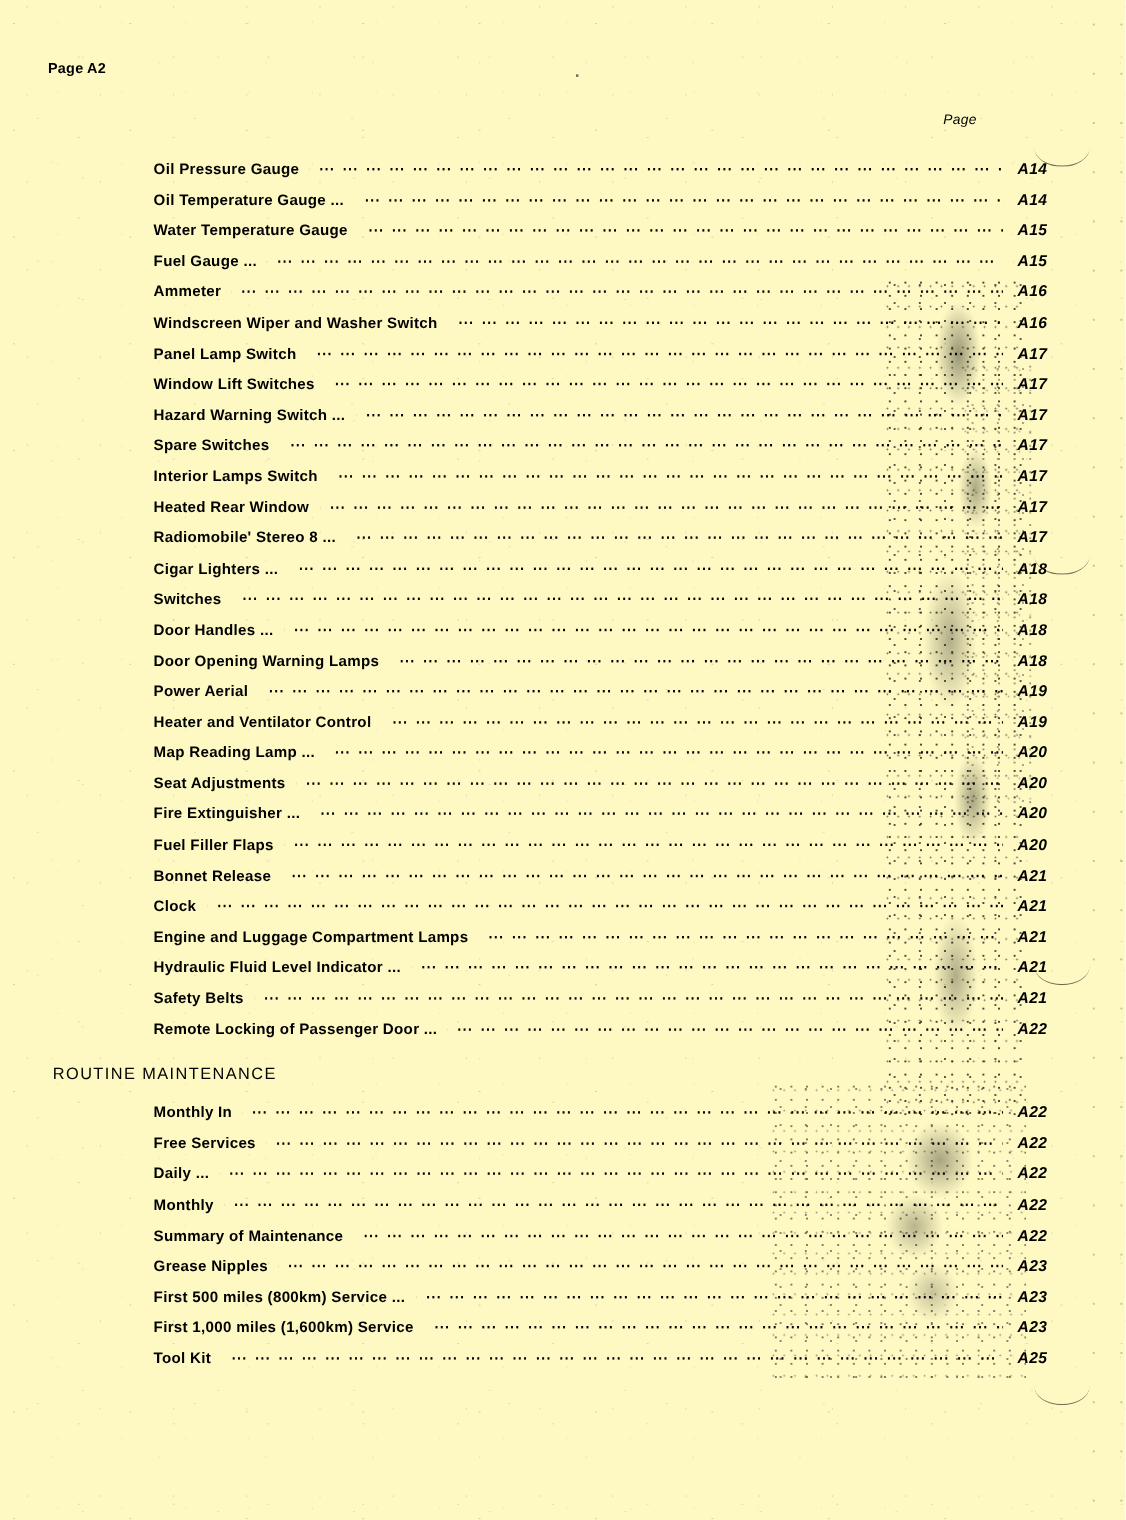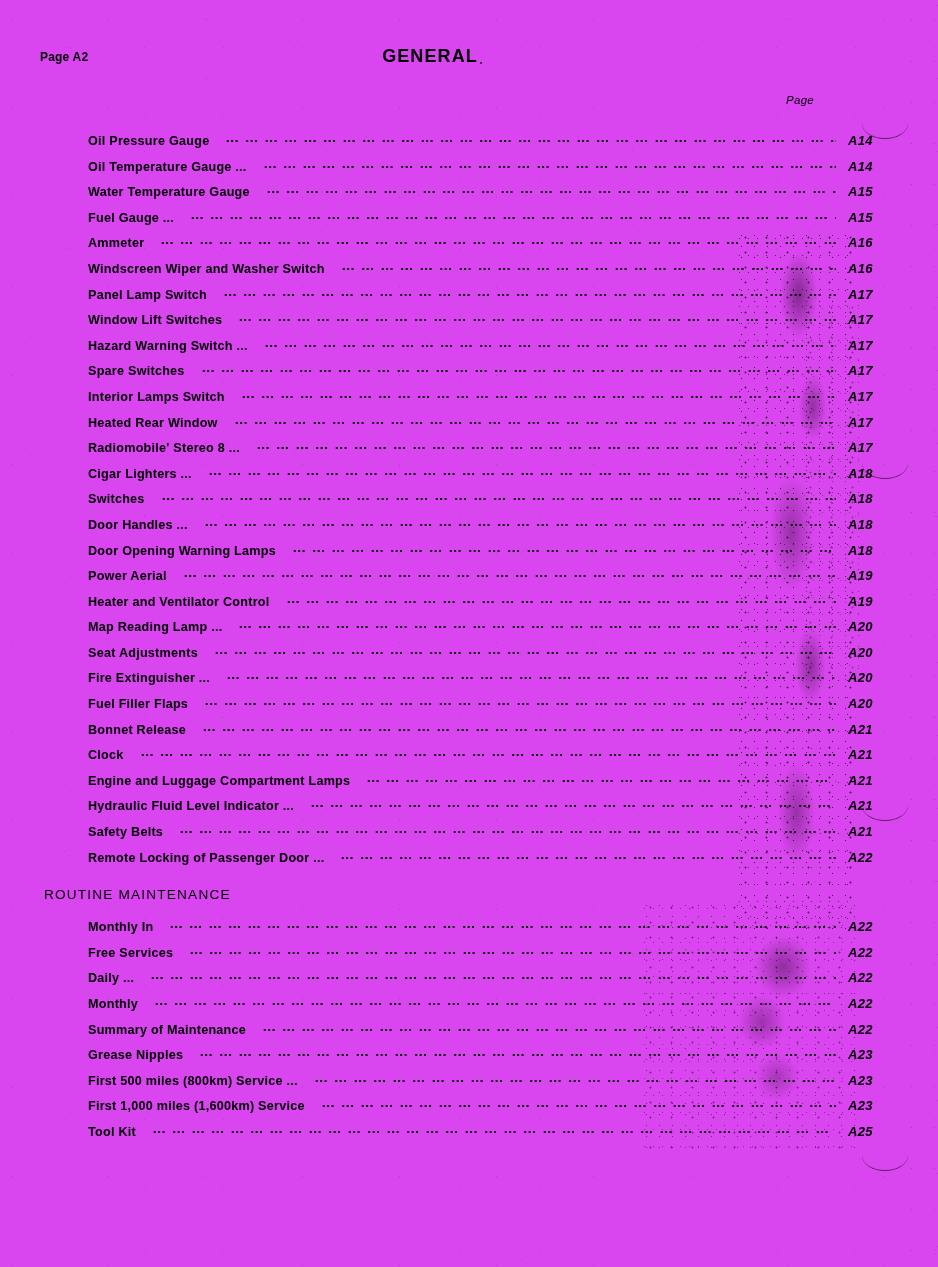--- a/index.html
+++ b/index.html
@@ -10,21 +10,21 @@
   }
   body {
     font-family: "Liberation Sans", sans-serif;
     color: #000000;
   }
 
   .page {
     position: relative;
     width: 938px;
     height: 1267px;
-    background: #d946ef;
+    background: #fef9c3;
     overflow: hidden;
   }
 
   
   .speckle {
     position: absolute;
     inset: 0;
     pointer-events: none;
     opacity: .55;
     background-image:
@@ -81,20 +81,21 @@
     position: absolute;
     left: 0;
     top: 133px;
     width: 938px;
   }
   .row {
     position: relative;
     display: flex;
     align-items: baseline;
     height: 25.6px;
+    padding-left: 40px;
   }
   .row .label {
     padding-left: 88px;
     font-size: 12.6px;
     font-weight: bold;
     letter-spacing: .25px;
     white-space: nowrap;
     flex: 0 0 auto;
   }
   .row .leader {
@@ -219,21 +220,20 @@
 </style>
 </head>
 <body>
 
 <div class="page">
 
   <div class="speckle"></div>
 
   <div class="page-label">Page A2</div>
 
-  <div class="doc-title">GENERAL</div>
   <div class="title-speck"></div>
 
   <div class="page-col-head">Page</div>
 
   <div class="toc">
 
     <div class="row">
       <span class="label">Oil Pressure Gauge</span>
       <span class="leader"></span>
       <span class="pageno">A14</span>

